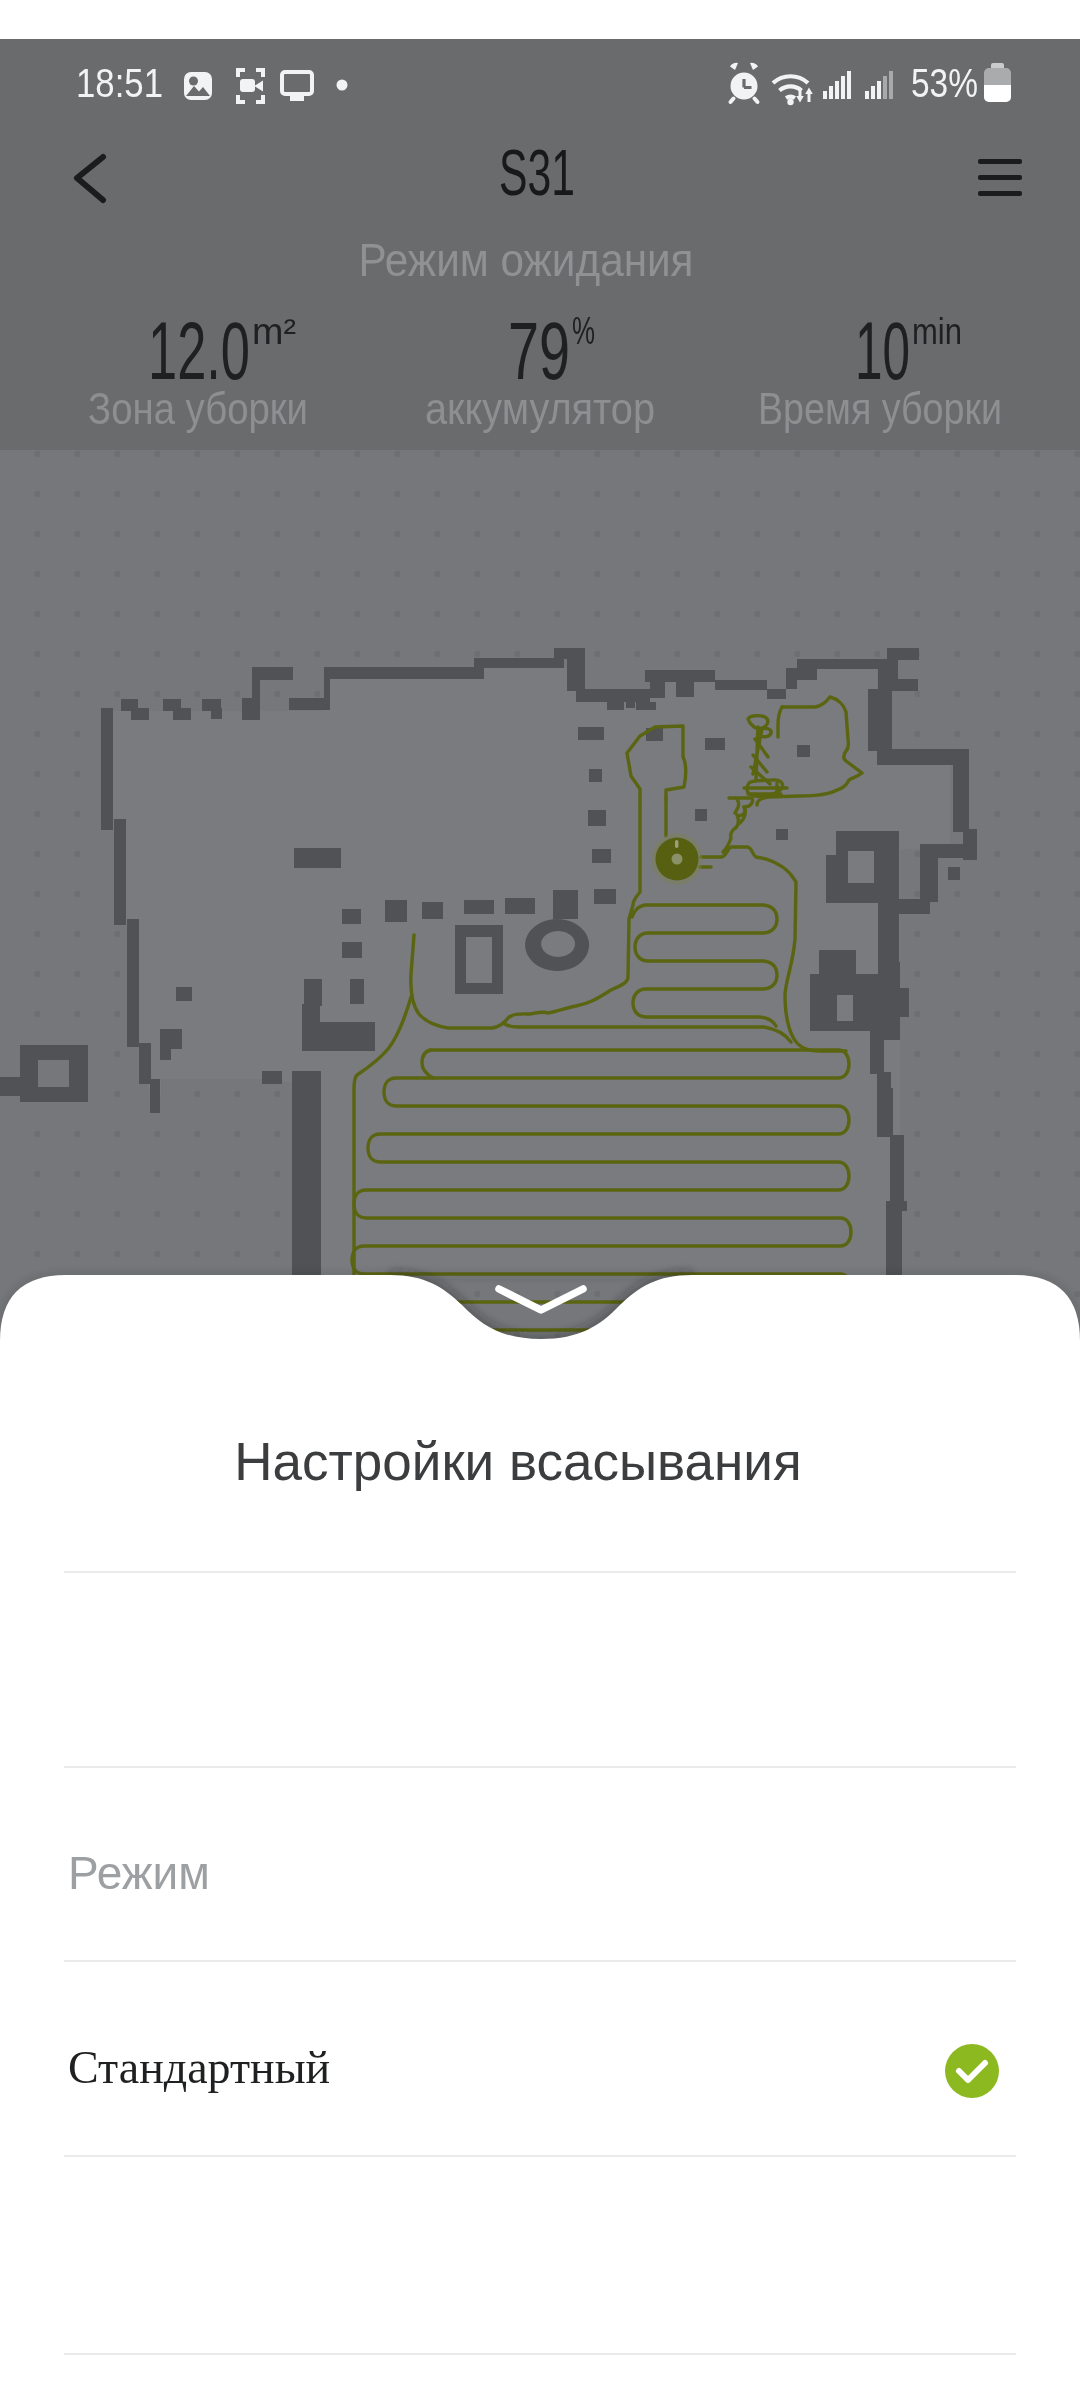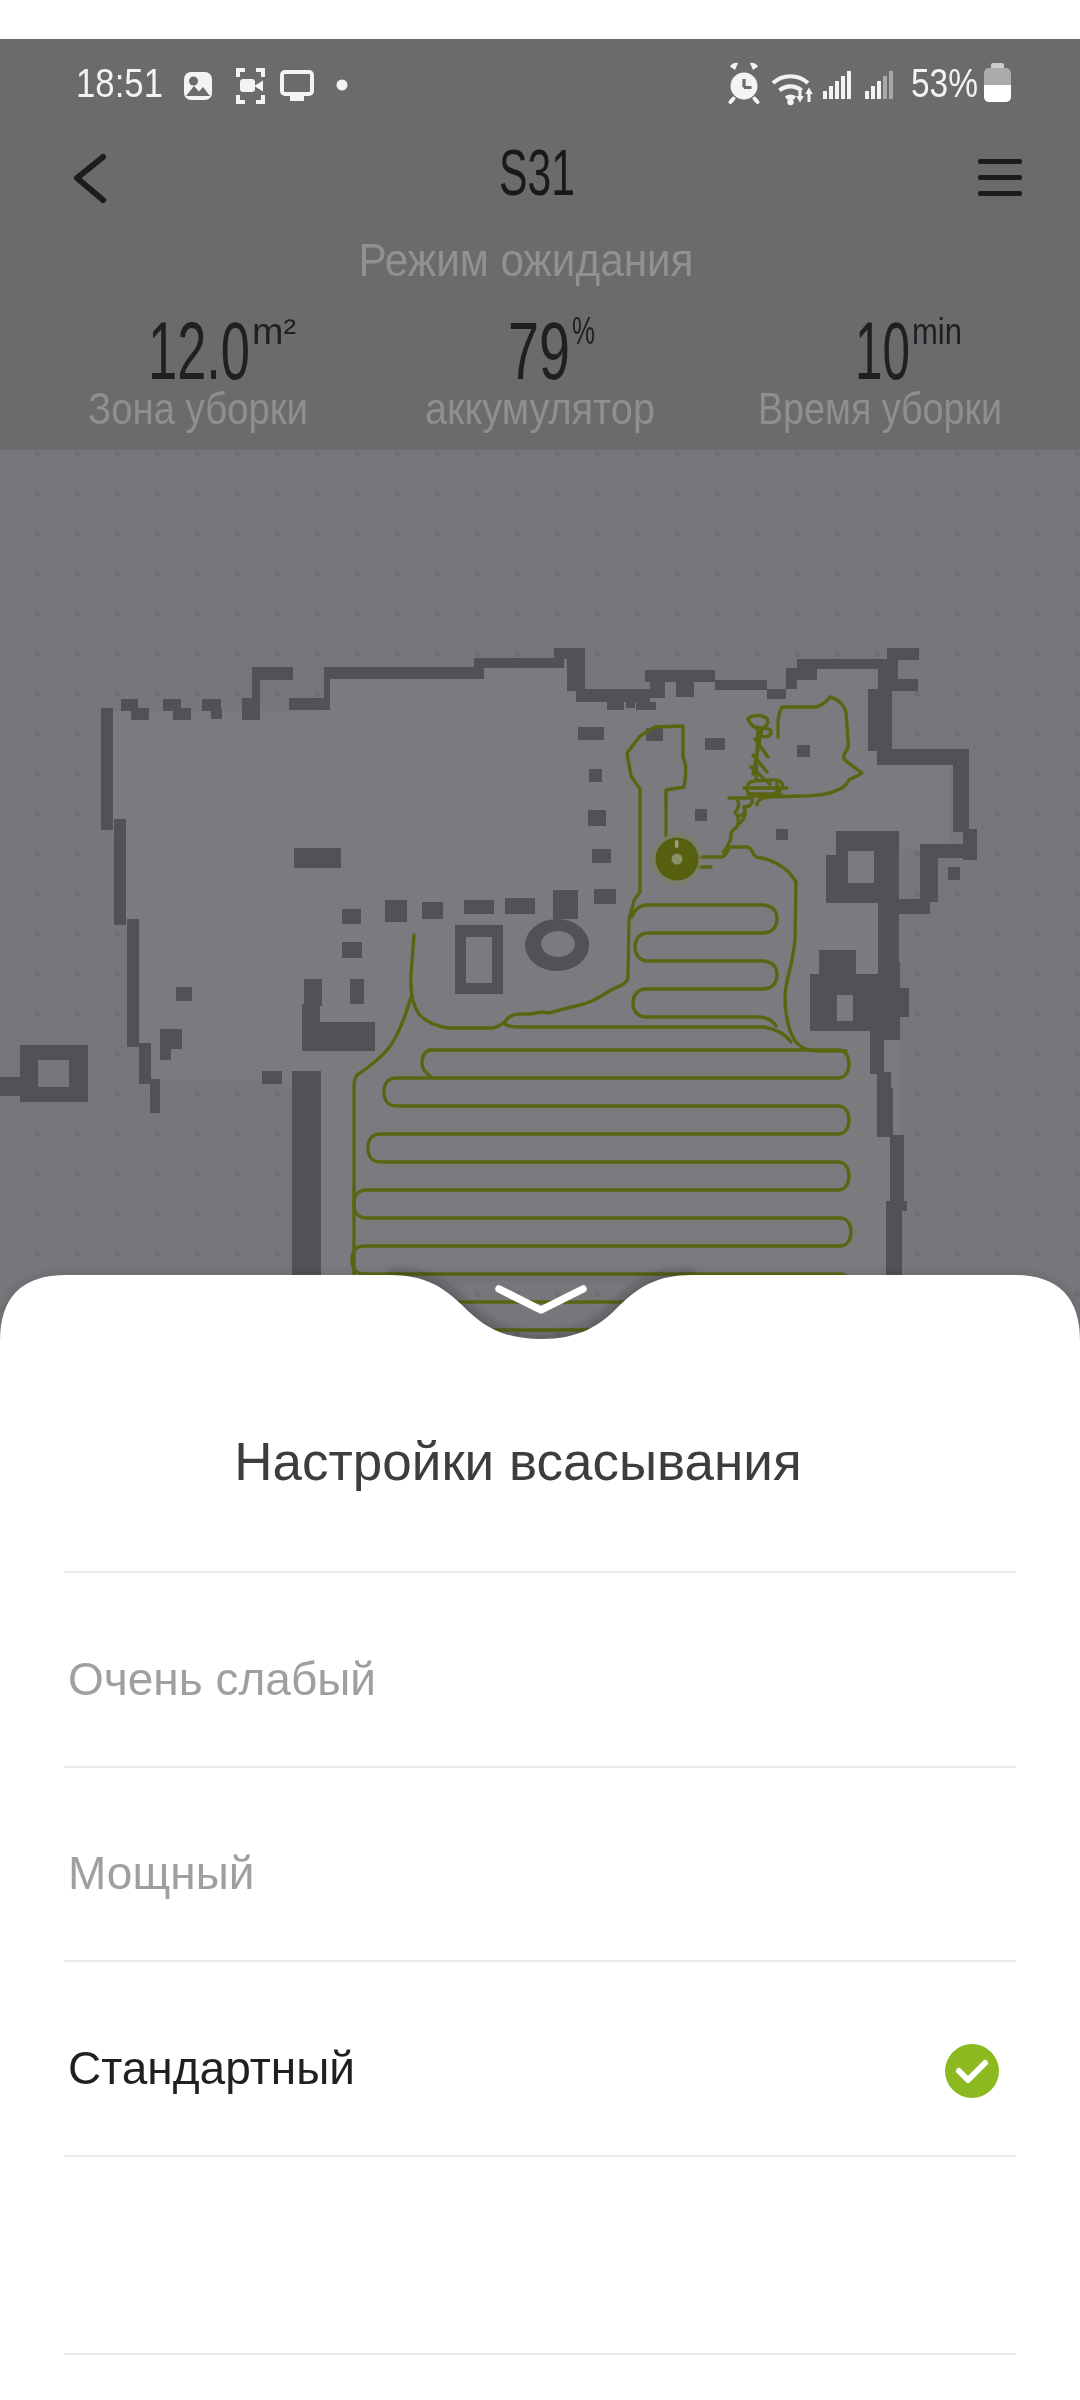--- a/index.html
+++ b/index.html
@@ -2,21 +2,21 @@
 <html><head>
 <meta charset="utf-8">
 <style>
   html,body{margin:0;padding:0;}
   .screen{position:relative;width:1080px;height:2400px;overflow:hidden;
     background:#6a6b6d;font-family:"Liberation Sans",sans-serif;margin-top:39px;}
   .abs{position:absolute;}
   .sheetwhite{left:0;top:1330px;width:1080px;height:1070px;background:#ffffff;}
   .sheet-title{left:0;top:1392px;width:1036px;text-align:center;font-size:53px;color:#3b3d3f;}
   .opt{left:68px;font-size:46px;color:#9da0a2;}
-  .opt-sel{color:#1e2022;}
+  .opt-sel{color:#1e2022;font-family:Liberation Serif, serif;}
   .divider{left:64px;width:952px;height:2px;background:#e9eaec;}
 </style>
 </head>
 <body>
 <div class="screen">
 
   <svg class="abs" style="left:0;top:0" width="1080" height="90" viewBox="0 0 1080 90">
     <g fill="#f2f3f4" stroke="none">
 
       <rect x="184" y="33" width="28" height="28" rx="7"></rect>
@@ -298,23 +298,22 @@
     <path d="M390,1236 C425,1236 443,1248 462,1266 C482,1287 503,1300 541,1300
              C579,1300 600,1287 620,1266 C639,1248 657,1236 692,1236" fill="none" stroke="rgba(30,30,33,0.45)" stroke-width="7" filter="url(#bl)"></path>
     <path d="M0,1340 L0,1302 Q0,1236 66,1236 L390,1236 C425,1236 443,1248 462,1266
              C482,1287 503,1300 541,1300 C579,1300 600,1287 620,1266 C639,1248 657,1236 692,1236
              L1014,1236 Q1080,1236 1080,1302 L1080,1340 Z" fill="#ffffff"></path>
     <path d="M499,1250 L541,1271 L583,1250" fill="none" stroke="#ffffff" stroke-width="7.5" stroke-linecap="round" stroke-linejoin="round"></path>
   </svg>
   <div class="abs sheetwhite"></div>
   <div class="abs sheet-title">Настройки всасывания</div>
   <div class="abs divider" style="top:1532px"></div>
-  <div class="abs opt" style="top:1613px">Очень слабый</div>
   <div class="abs divider" style="top:1727px"></div>
-  <div class="abs opt" style="top:1807px">Мощный</div>
+  <div class="abs opt" style="top:1807px">Режим</div>
   <div class="abs divider" style="top:1921px"></div>
   <div class="abs opt opt-sel" style="top:2002px">Стандартный</div>
   <svg class="abs" style="left:944px;top:2004px" width="56" height="56" viewBox="0 0 56 56">
     <circle cx="28" cy="28" r="27" fill="#8cb820"></circle>
     <path d="M15,28 L24,37 L41,20" fill="none" stroke="#ffffff" stroke-width="6" stroke-linecap="round" stroke-linejoin="round"></path>
   </svg>
   <div class="abs divider" style="top:2116px"></div>
   <div class="abs divider" style="top:2314px"></div>
 
 </div>

